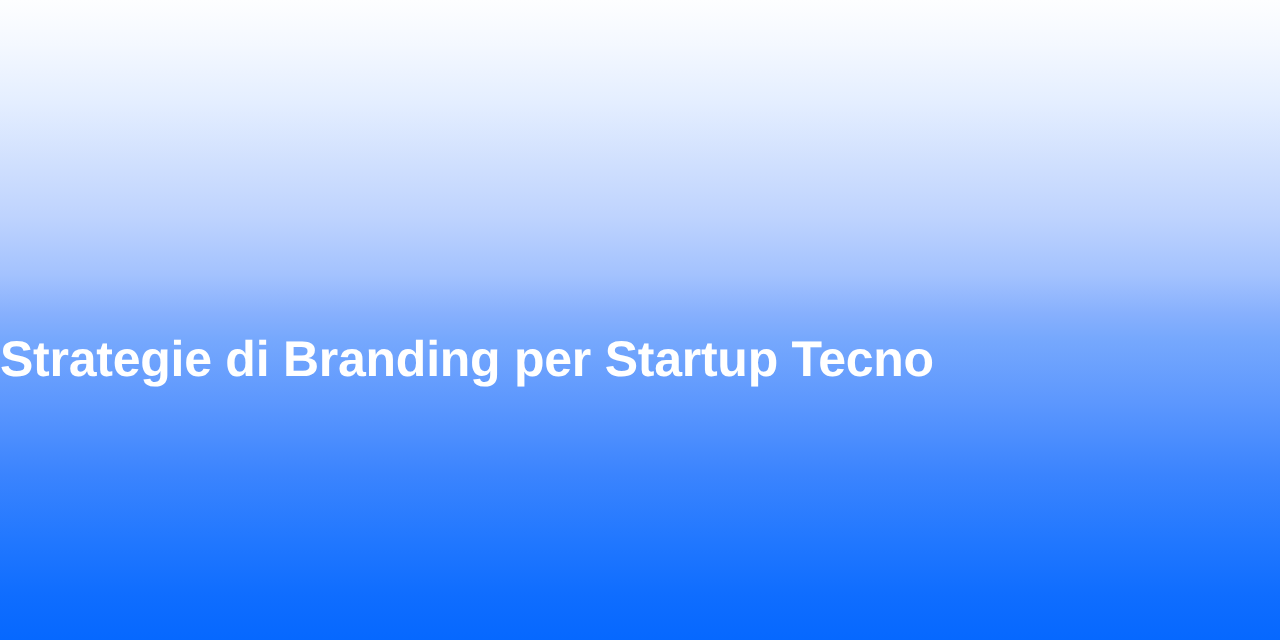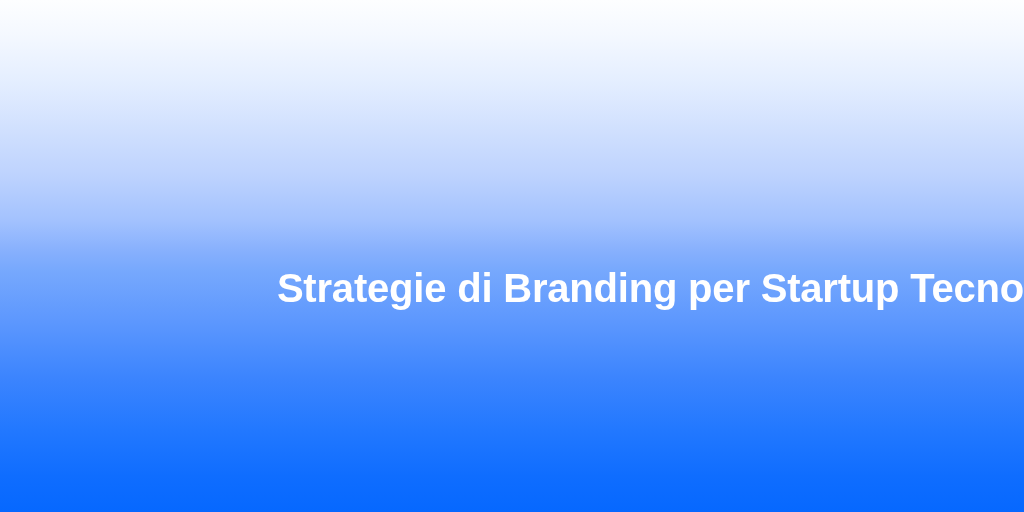--- a/index.html
+++ b/index.html
@@ -45,21 +45,21 @@
       #0668ff 100%
     );
   }
 
   
   .hero-content {
     position: relative;
     width: 100%;
     display: flex;
     align-items: center;
-    justify-content: flex-end;
+    justify-content: flex-start;
     
     transform: translateY(32px);
   }
 
   .hero-title {
     margin: 0;
     padding: 0;
     color: #ffffff;
     font-family: "Liberation Sans", "DejaVu Sans", sans-serif;
     font-size: 40px;

